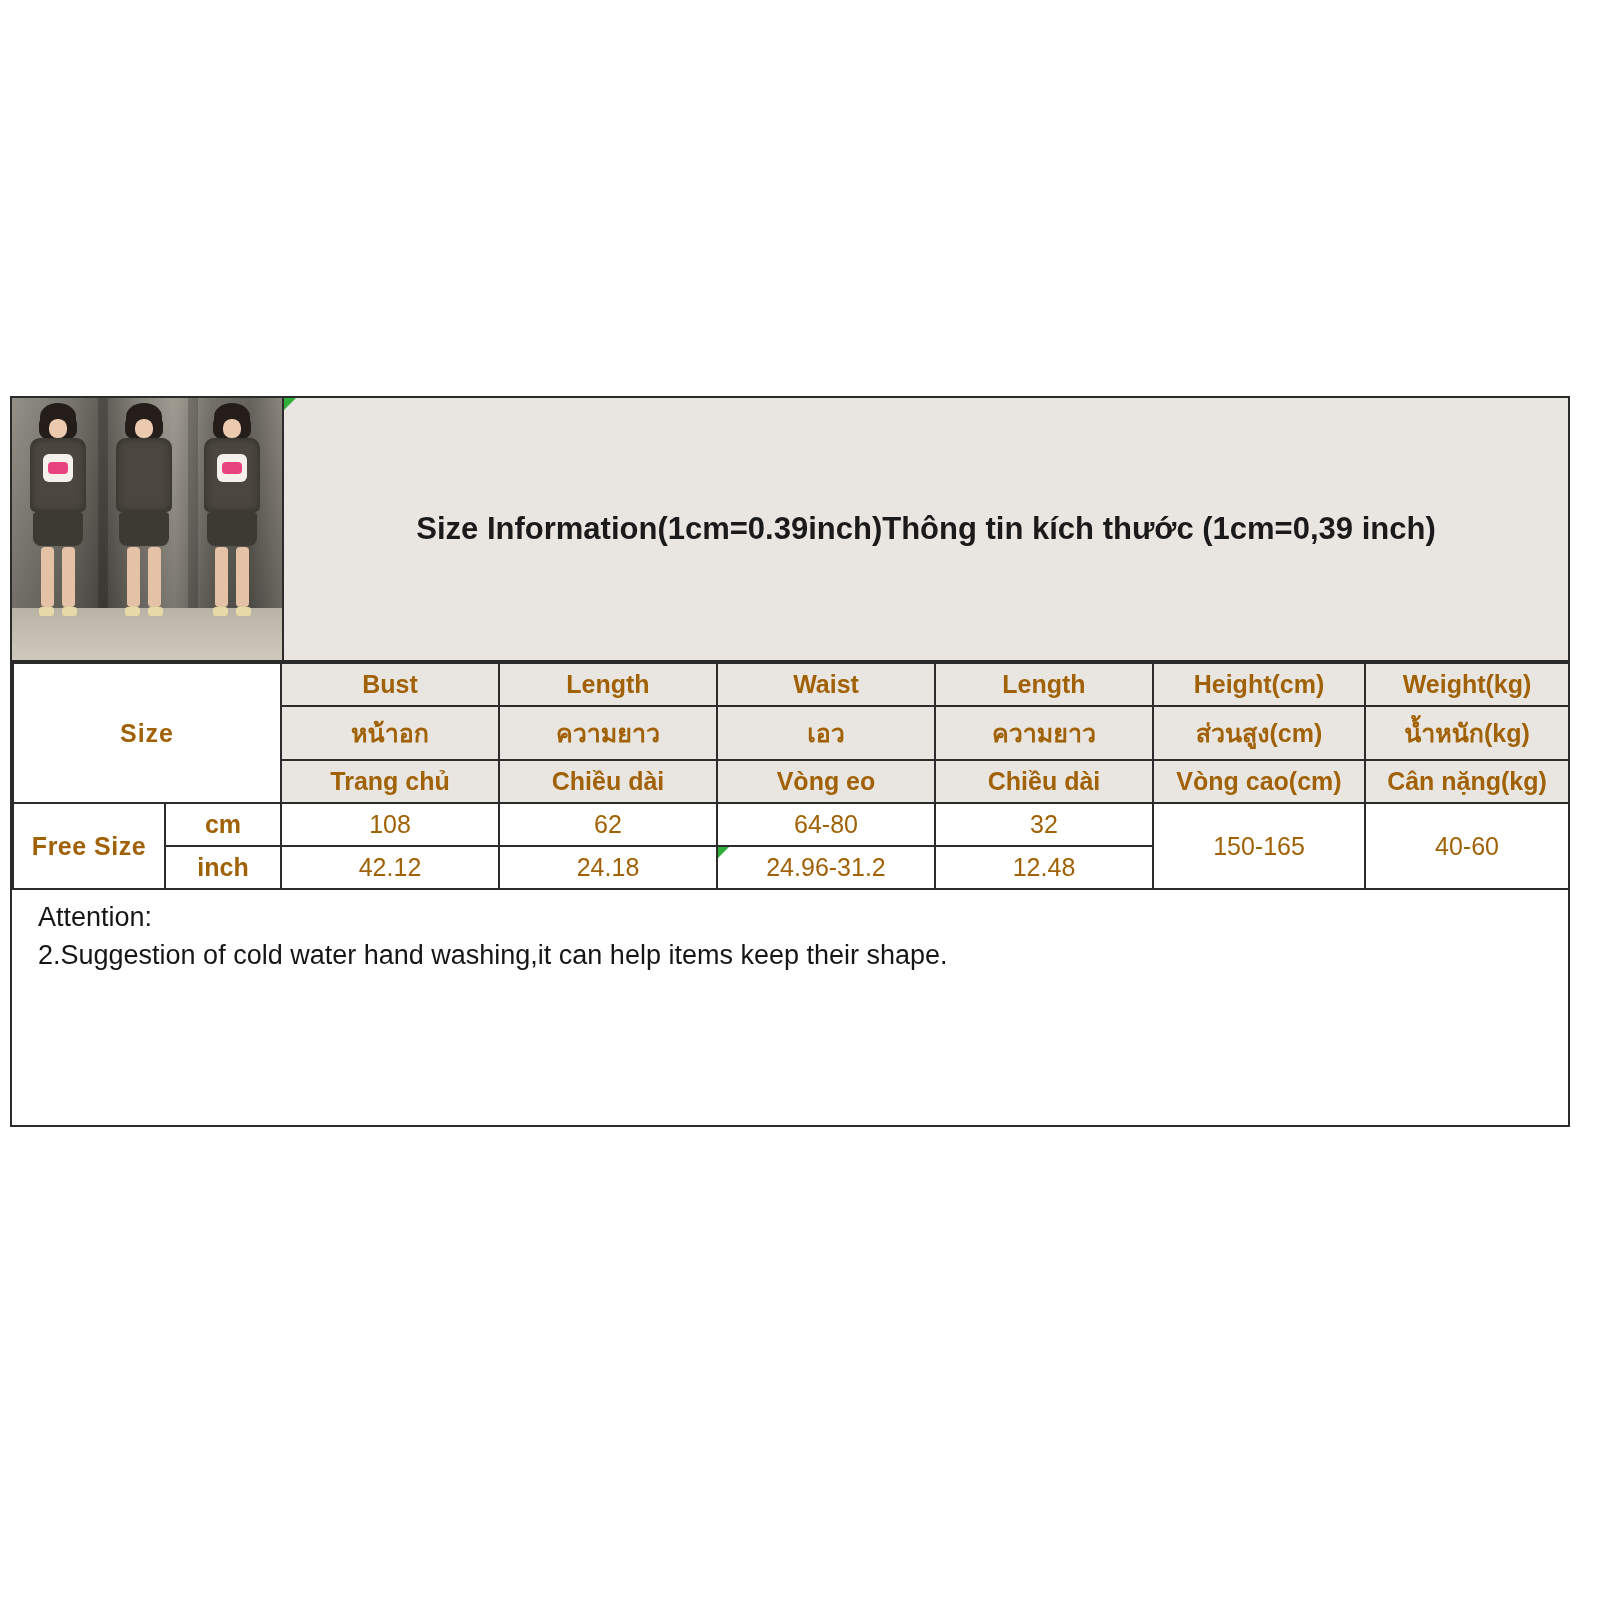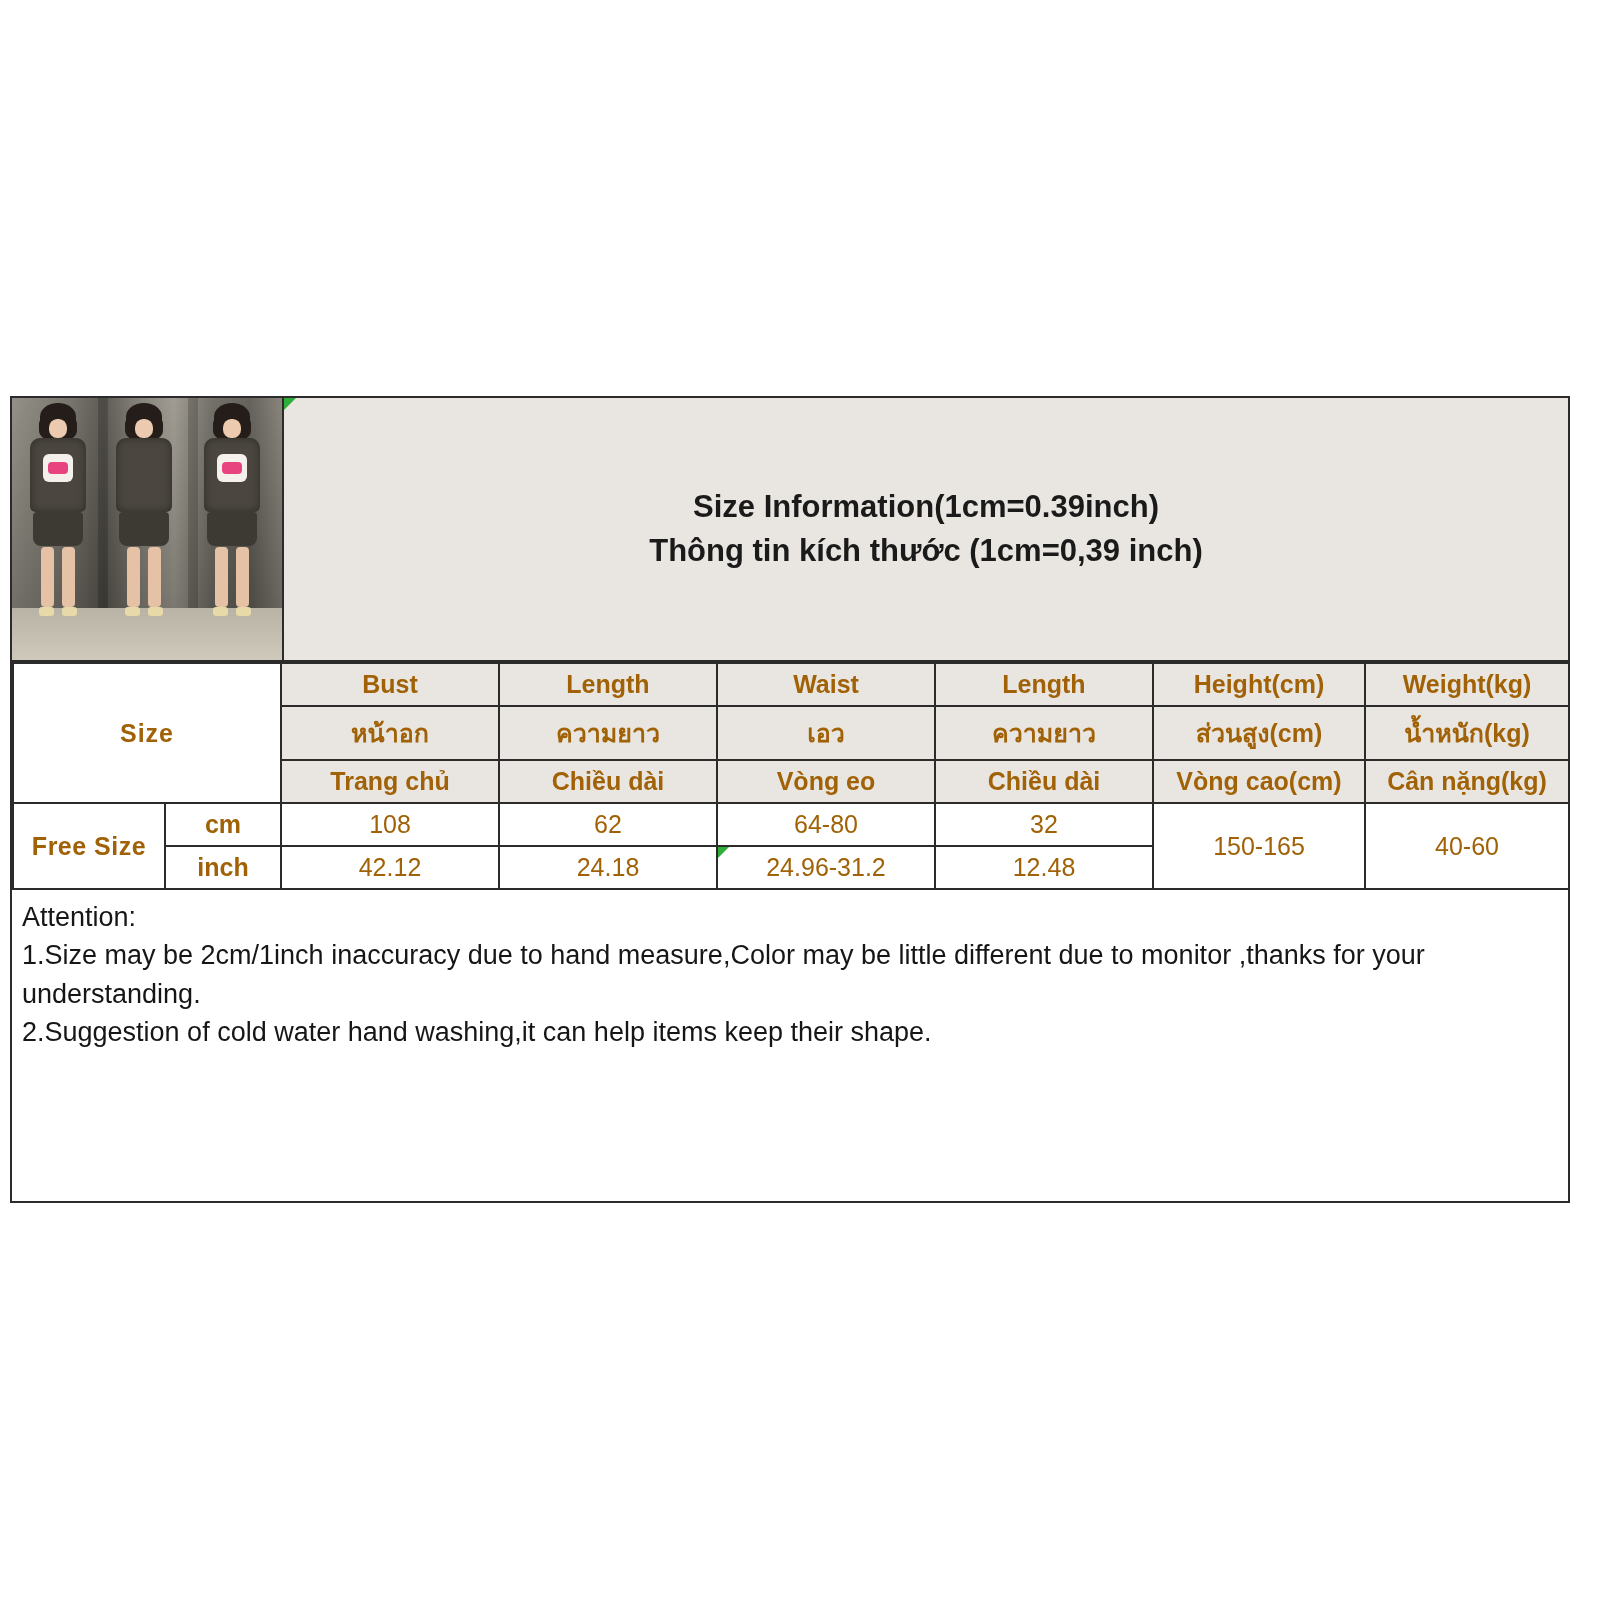--- a/index.html
+++ b/index.html
@@ -98,21 +98,21 @@
     display: flex; justify-content: center; gap: 8px; margin-top: 1px;
   }
   .fig .leg { width: 13px; height: 60px; background: #e5c2a6; border-radius: 4px; }
   .fig .feet { display: flex; justify-content: center; gap: 8px; }
   .fig .foot { width: 15px; height: 9px; background: #e7d9a8; border-radius: 3px; }
 
   .title-cell {
     flex: 1 1 auto;
     background: #e9e6e1;
     display: flex;
-    flex-direction: column;
+    flex-direction: row;
     align-items: center;
     justify-content: center;
     padding: 10px 20px;
     position: relative;
   }
   .title-cell .corner {
     position: absolute; left: 0; top: 0;
     width: 0; height: 0;
     border-left: 12px solid #2fae3a;
     border-bottom: 12px solid transparent;
@@ -174,21 +174,21 @@
     content: "";
     position: absolute;
     left: 0; top: 0;
     width: 0; height: 0;
     border-left: 11px solid #2fae3a;
     border-bottom: 11px solid transparent;
   }
 
   
   .attention {
-    padding: 8px 10px 150px 10px;
+    padding: 8px 10px 150px 26px;
     font-size: 27px;
     line-height: 1.42;
     color: #161616;
   }
   .attention p { margin: 0; }
 </style>
 </head>
 <body>
 
 <div id="canvas">
@@ -321,18 +321,17 @@
           <td class="val">42.12</td>
           <td class="val">24.18</td>
           <td class="val green-mark">24.96-31.2</td>
           <td class="val">12.48</td>
         </tr>
       </tbody>
     </table>
 
     <div class="attention">
       <p>Attention:</p>
-      <p>1.Size may be 2cm/1inch inaccuracy due to hand measure,Color may be little different due to monitor ,thanks for your understanding.</p>
       <p>2.Suggestion of cold water hand washing,it can help items keep their shape.</p>
     </div>
 
   </div>
 </div>
 
 </body></html>

